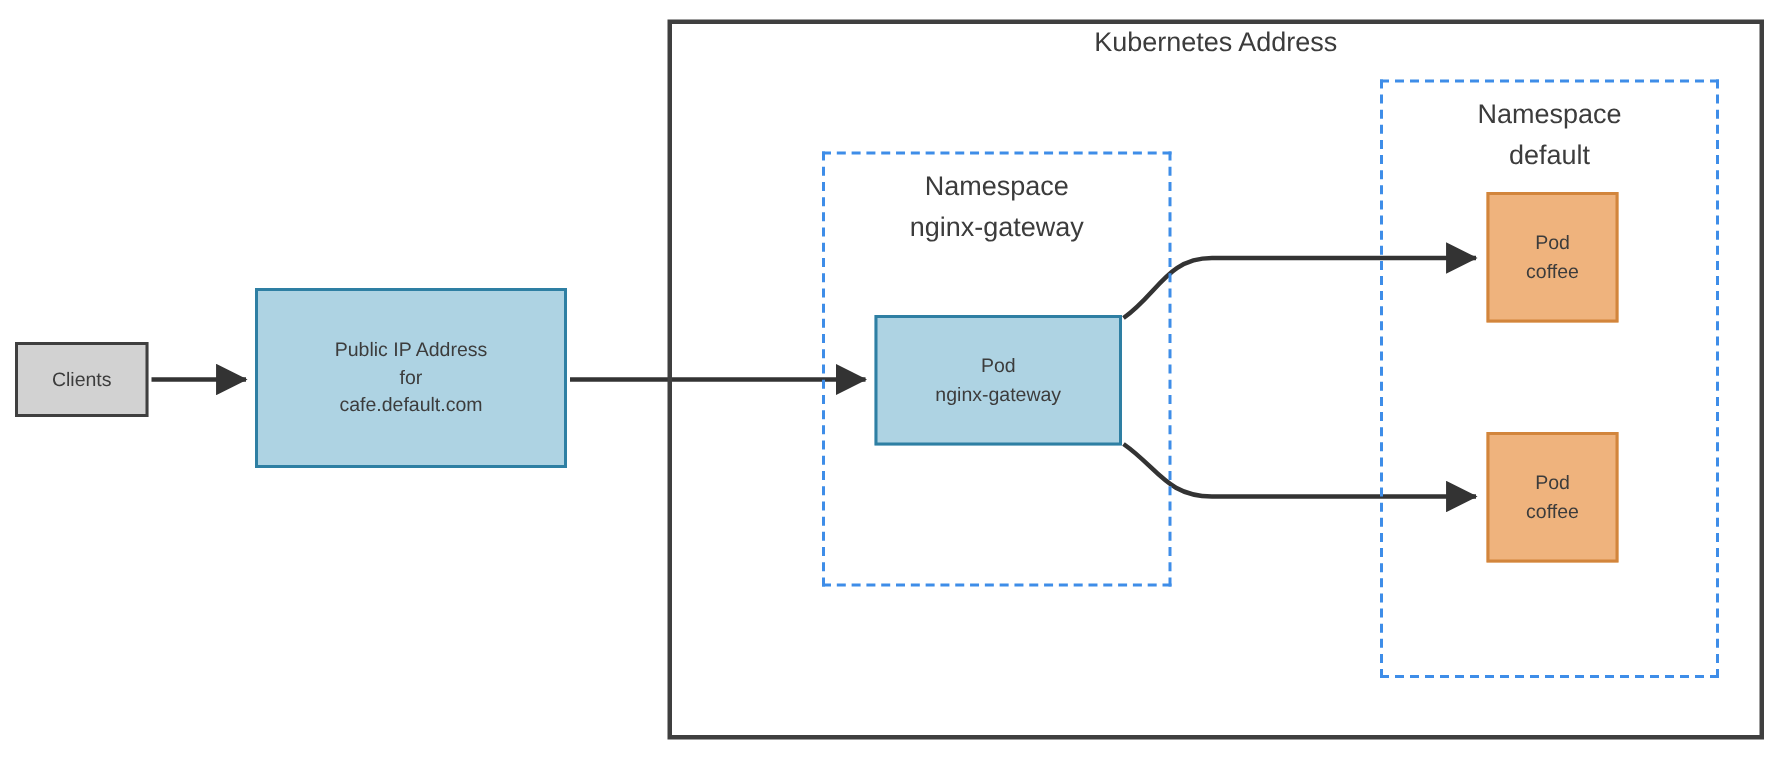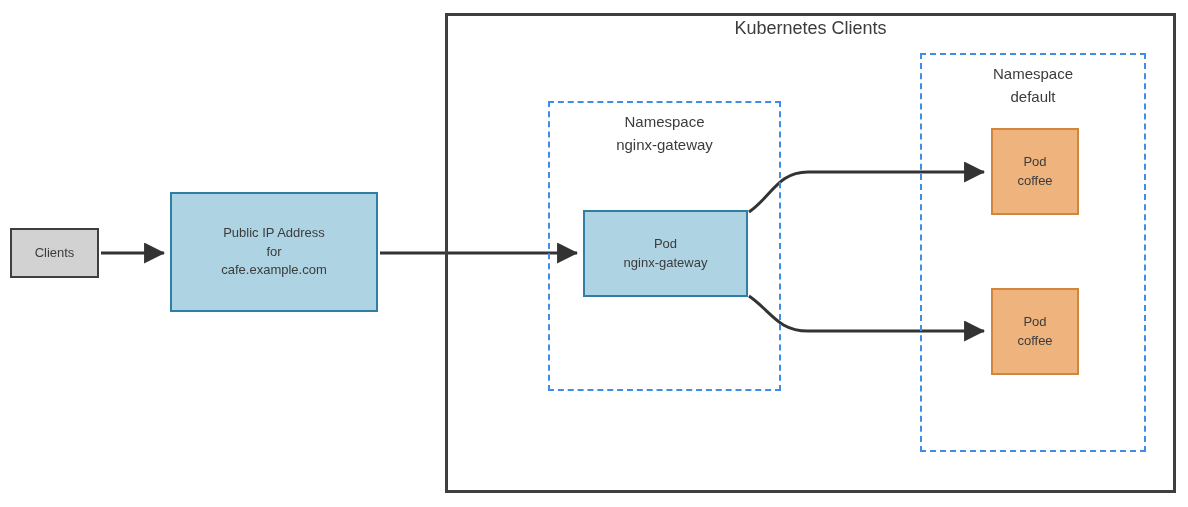--- a/index.html
+++ b/index.html
@@ -55,21 +55,21 @@
     border:2px dashed var(--ns-dash);
     box-sizing:border-box;
     background:transparent;
   }
   .ns-label{
     position:absolute;
     width:100%;
     top:8px;
     text-align:center;
     white-space:pre-line;
-    font-size:15px;
+    font-size:18px;
     line-height:1.5;
   }
   .ns-gateway{left:548px;top:101px;width:233px;height:290px;}
   .ns-default{left:920px;top:53px;width:226px;height:399px;}
   .clients{left:10px;top:228px;width:89px;height:50px;}
   .public-ip{left:170px;top:192px;width:208px;height:120px;}
   .pod-gateway{left:583px;top:210px;width:165px;height:87px;}
   .pod-coffee-1{left:991px;top:128px;width:88px;height:87px;}
   .pod-coffee-2{left:991px;top:288px;width:88px;height:87px;}
   svg.wires{position:absolute;left:0;top:0;width:1188px;height:507px;pointer-events:none;}
@@ -87,37 +87,37 @@
         <path class="head" d="M 0 0 L 10 5 L 0 10 z"></path>
       </marker>
     </defs>
     <path d="M 101 253 H 164" marker-end="url(#arrowhead)"></path>
     <path d="M 380 253 H 577" marker-end="url(#arrowhead)"></path>
     <path d="M 749 212 C 772 196 778 172 808 172 H 984" marker-end="url(#arrowhead)"></path>
     <path d="M 749 296 C 772 312 778 331 808 331 H 984" marker-end="url(#arrowhead)"></path>
   </svg>
 
   <div class="cluster"></div>
-  <div class="cluster-title">Kubernetes Clients</div>
+  <div class="cluster-title">Kubernetes Address</div>
 
   <div class="namespace ns-gateway">
     <div class="ns-label">Namespace
 nginx-gateway</div>
   </div>
 
   <div class="namespace ns-default">
     <div class="ns-label">Namespace
 default</div>
   </div>
 
   <div class="node box-gray clients">Clients</div>
 
   <div class="node box-blue public-ip">Public IP Address
 for
-cafe.example.com</div>
+cafe.default.com</div>
 
   <div class="node box-blue pod-gateway">Pod
 nginx-gateway</div>
 
   <div class="node box-orange pod-coffee-1">Pod
 coffee</div>
 
   <div class="node box-orange pod-coffee-2">Pod
 coffee</div>
 

